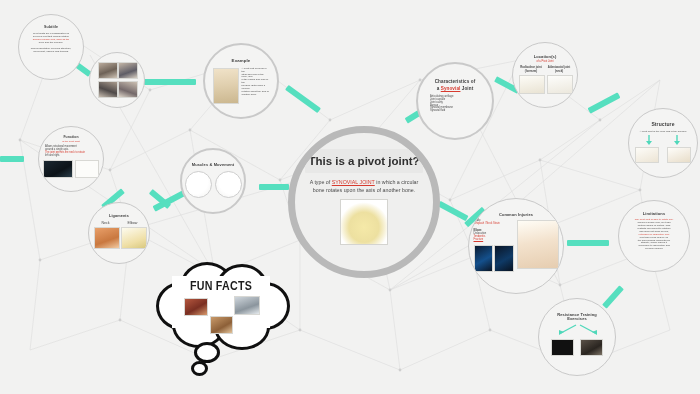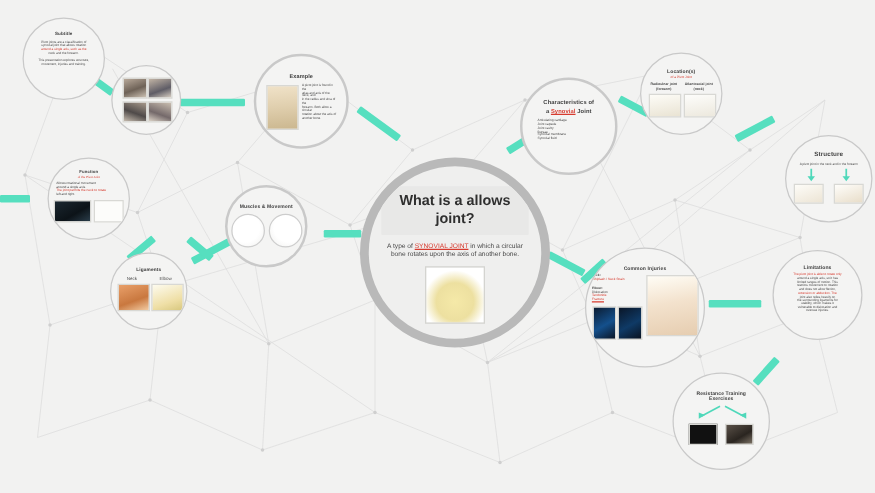--- a/index.html
+++ b/index.html
@@ -310,23 +310,41 @@
       <polygon points="51,11 46,8 51,6" fill="#4fd8ba"></polygon>
     </svg>
     <div style="display:flex;gap:6px;margin-top:1px;align-items:flex-start;">
       <span class="tile" style="width:21px;height:15px;background:#111;"></span>
       <span class="tile" style="width:21px;height:15px;background:linear-gradient(150deg,#5a5148,#2a2520 60%,#7d7366);"></span>
     </div>
   </div>
 
   <div class="node" id="center-node">
     <div class="plate">
-      <div id="center-title">What is a allows joint?</div>
+      <div id="center-title">This is a pivot joint?</div>
     </div>
     <div id="center-sub">
       <span>A type of </span><span class="redu">SYNOVIAL JOINT</span><span> in which a circular bone rotates upon the axis of another bone.</span>
     </div>
     <div id="center-img" style="background:radial-gradient(circle at 50% 62%,#f5e9a8 0%,#ede0a0 42%,#ffffff 70%);"></div>
   </div>
 
+  <div id="fun-cloud">
+    <div class="cloudlobe" style="left:22px;top:-6px;width:48px;height:44px;"></div>
+    <div class="cloudlobe" style="left:58px;top:-4px;width:46px;height:42px;"></div>
+    <div class="cloudlobe" style="left:-2px;top:14px;width:44px;height:42px;"></div>
+    <div class="cloudlobe" style="left:82px;top:14px;width:44px;height:42px;"></div>
+    <div class="cloudlobe" style="left:14px;top:34px;width:48px;height:40px;"></div>
+    <div class="cloudlobe" style="left:56px;top:36px;width:50px;height:40px;"></div>
+    <div class="cloudfill" style="left:14px;top:8px;width:98px;height:52px;"></div>
+    <div id="fun-label">FUN FACTS</div>
+    <span class="tile" style="position:absolute;left:26px;top:30px;width:22px;height:16px;
+                 background:linear-gradient(150deg,#b5573f,#7a2f22 55%,#d89a6d);z-index:3;"></span>
+    <span class="tile" style="position:absolute;left:76px;top:28px;width:24px;height:17px;
+                 background:linear-gradient(160deg,#cfd6dc,#8b959d 60%,#e6ebee);z-index:3;"></span>
+    <span class="tile" style="position:absolute;left:52px;top:48px;width:21px;height:16px;
+                 background:linear-gradient(150deg,#c99a6a,#8d6038 60%,#e3c39a);z-index:3;"></span>
+    <div class="bub" style="left:36px;top:74px;width:20px;height:15px;"></div>
+    <div class="bub" style="left:33px;top:93px;width:11px;height:9px;"></div>
+  </div>
 
 
 </div>
 
 </body></html>

